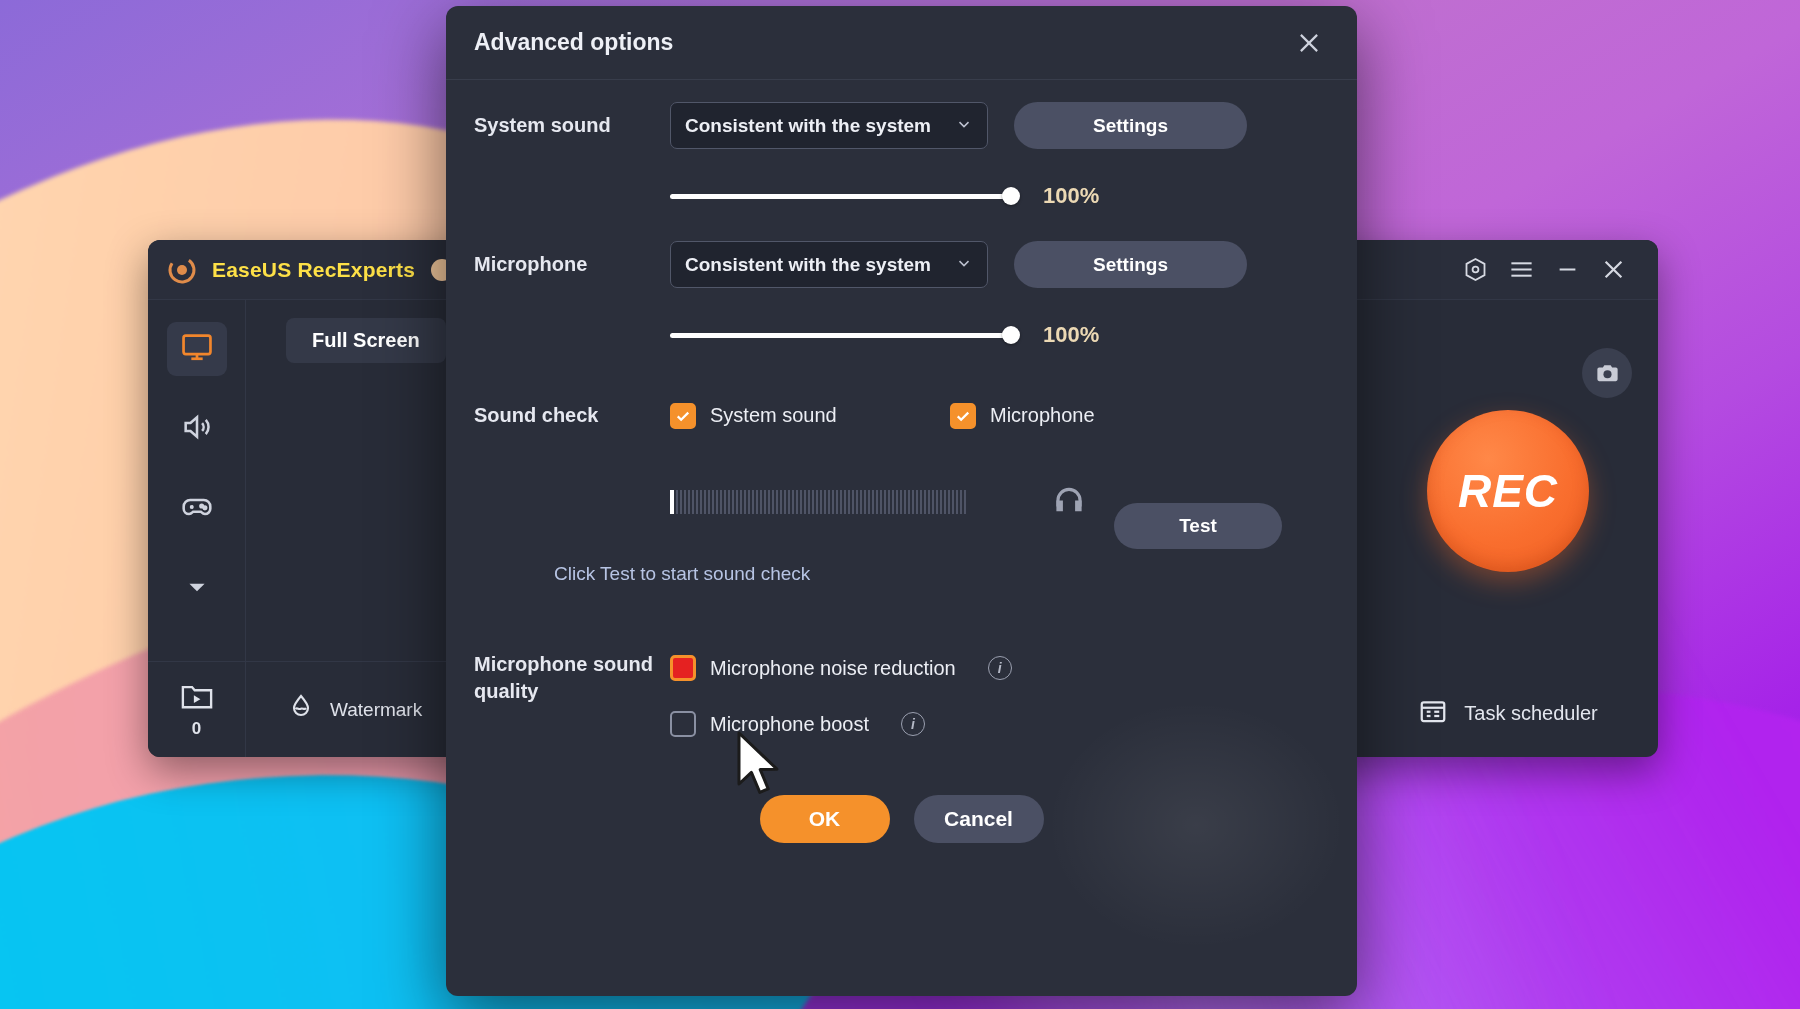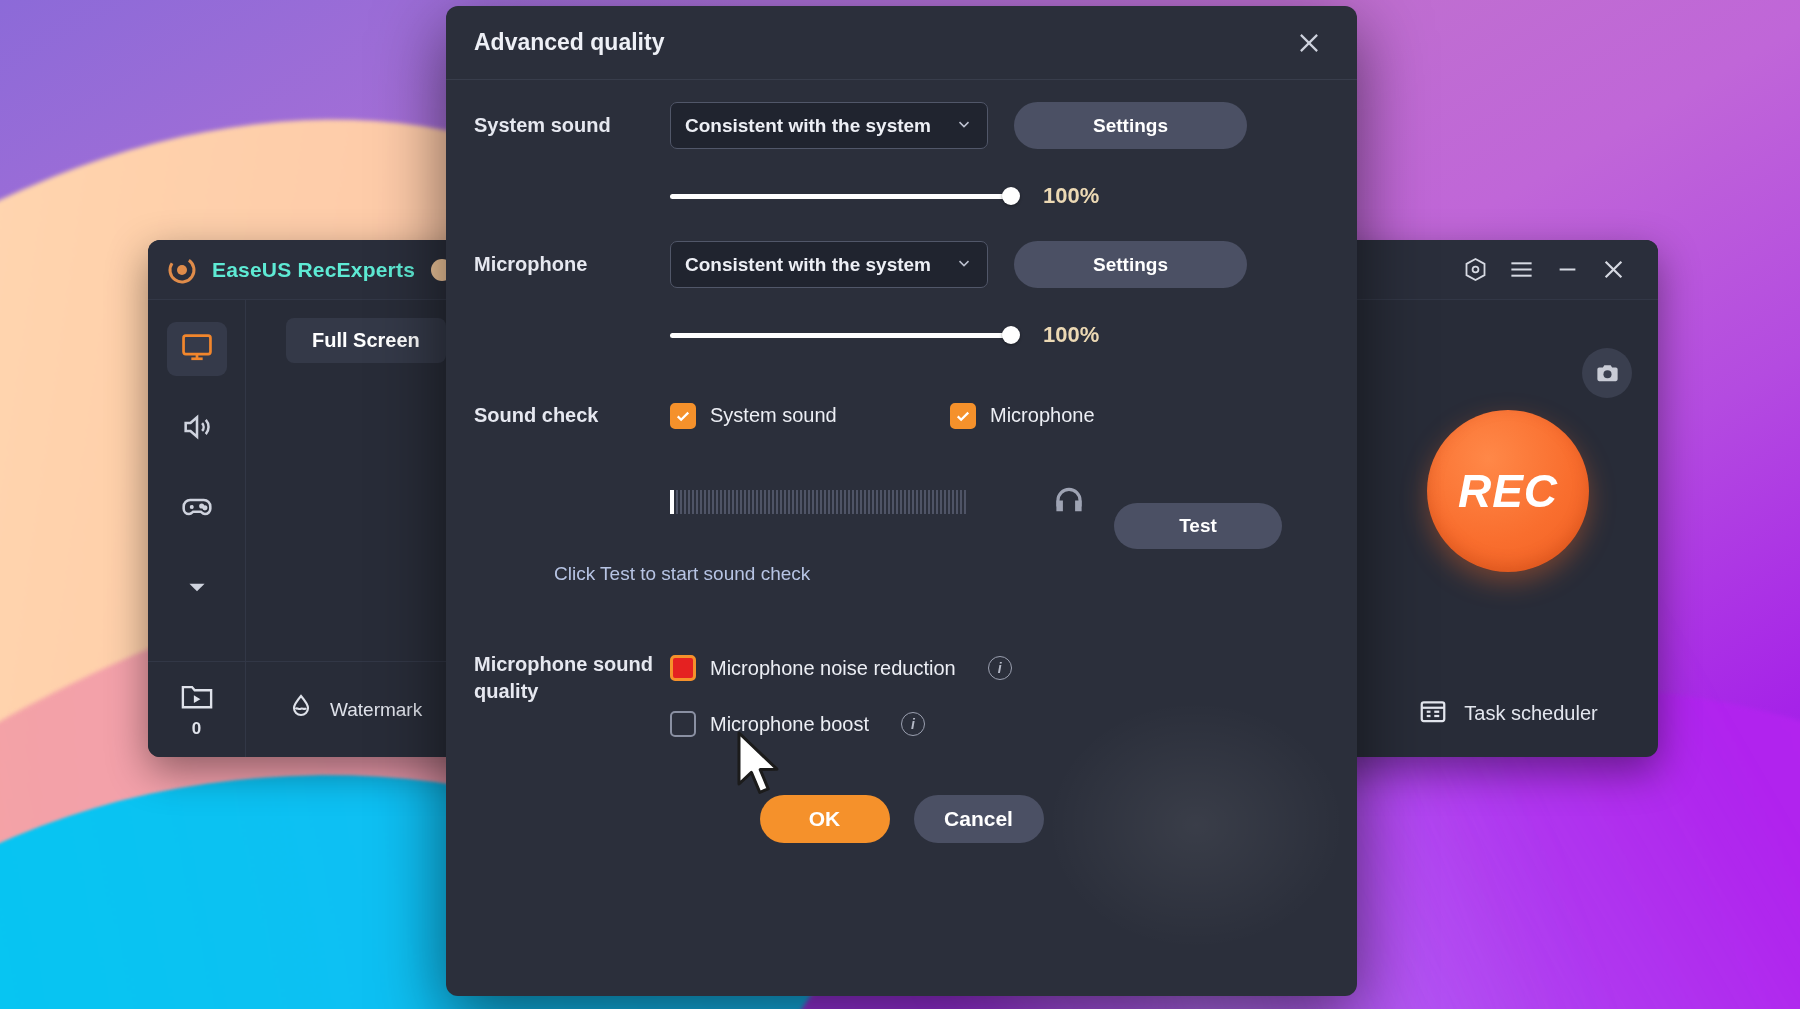--- a/index.html
+++ b/index.html
@@ -104,21 +104,21 @@
   .app-titlebar {
     height:60px;
     display:flex; align-items:center;
     padding:0 22px 0 18px;
     border-bottom:1px solid #323746;
     background:#2a2e3b;
   }
   .brand-logo { width:32px; height:32px; flex:0 0 auto; margin-right:14px; }
   .brand-name {
     font-size:21px; font-weight:bold;
-    color:#5eead4;
+    color:#fde047;
     letter-spacing:.2px;
   }
   .brand-dot {
     width:22px; height:22px; border-radius:50%;
     background:#f2c79c; margin-left:16px;
   }
   .titlebar-spacer { flex:1 1 auto; }
   .win-btn {
     width:46px; height:46px;
     display:flex; align-items:center; justify-content:center;
@@ -505,21 +505,21 @@
         <span>Task scheduler</span>
       </div>
     </div>
 
   </div>
 </div>
 
 <div id="dialog">
 
   <div class="dlg-title-bar">
-    <span class="dlg-title">Advanced quality</span>
+    <span class="dlg-title">Advanced options</span>
     <span class="dlg-close">
       <svg width="30" height="30" viewBox="0 0 24 24" stroke="currentColor" stroke-width="1.7">
         <line x1="5.5" y1="5.5" x2="18.5" y2="18.5"></line>
           <line x1="18.5" y1="5.5" x2="5.5" y2="18.5"></line>
       </svg>
     </span>
   </div>
 
   <div class="dlg-body">
     <div class="cursor-glow"></div>

